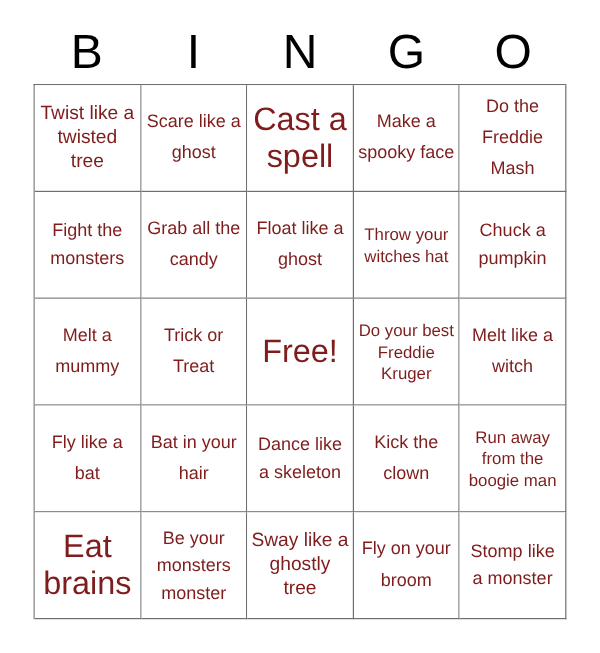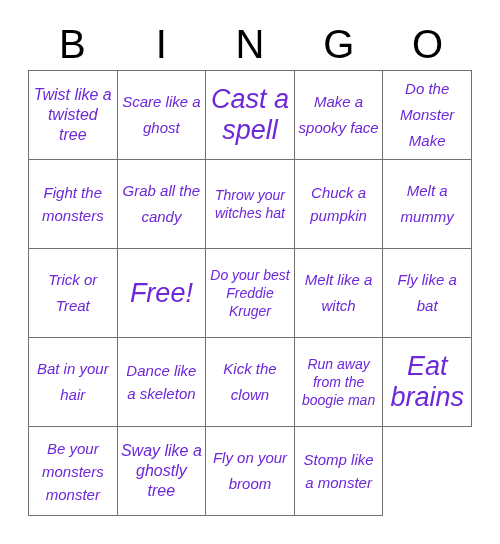--- a/index.html
+++ b/index.html
@@ -68,25 +68,24 @@
     justify-content: center;
     text-align: center;
     padding: 2px 3px;
     overflow: hidden;
     background: #ffffff;
   }
 
   .cell-text {
     display: block;
     width: 100%;
-    color: #6d28d9;
+    color: #7f1d1d;
     font-weight: 400;
     white-space: normal;
     word-wrap: break-word;
-    font-style: italic;
   }
 
   
   .size-xl .cell-text { font-size: 27px; line-height: 31px; }
   .size-lg .cell-text { font-size: 15px; line-height: 26px; }
   .size-md .cell-text { font-size: 15px; line-height: 23px; }
   .size-sm .cell-text { font-size: 16px; line-height: 20px; }
   .size-xs .cell-text { font-size: 14px; line-height: 18px; }
 </style>
 </head>
@@ -109,27 +108,30 @@
       <div class="cell size-lg">
         <span class="cell-text">Scare like a ghost</span>
       </div>
       <div class="cell size-xl">
         <span class="cell-text">Cast a spell</span>
       </div>
       <div class="cell size-lg">
         <span class="cell-text">Make a spooky face</span>
       </div>
       <div class="cell size-lg">
-        <span class="cell-text">Do the Monster Make</span>
+        <span class="cell-text">Do the Freddie Mash</span>
       </div>
       <div class="cell size-md">
         <span class="cell-text">Fight the monsters</span>
       </div>
       <div class="cell size-lg">
         <span class="cell-text">Grab all the candy</span>
+      </div>
+      <div class="cell size-lg">
+        <span class="cell-text">Float like a ghost</span>
       </div>
       <div class="cell size-xs">
         <span class="cell-text">Throw your witches hat</span>
       </div>
       <div class="cell size-md">
         <span class="cell-text">Chuck a pumpkin</span>
       </div>
       <div class="cell size-lg">
         <span class="cell-text">Melt a mummy</span>
       </div>

